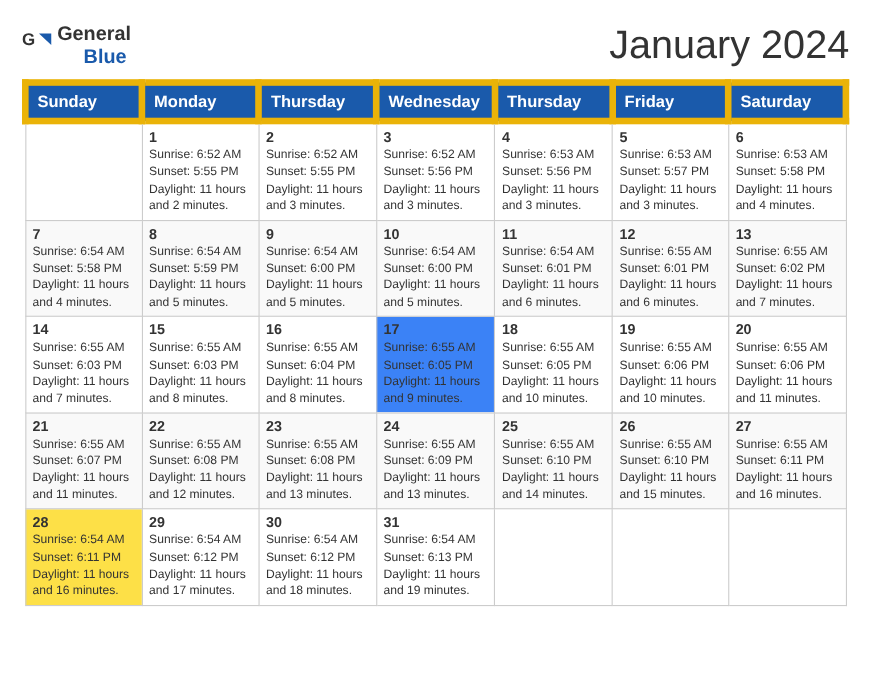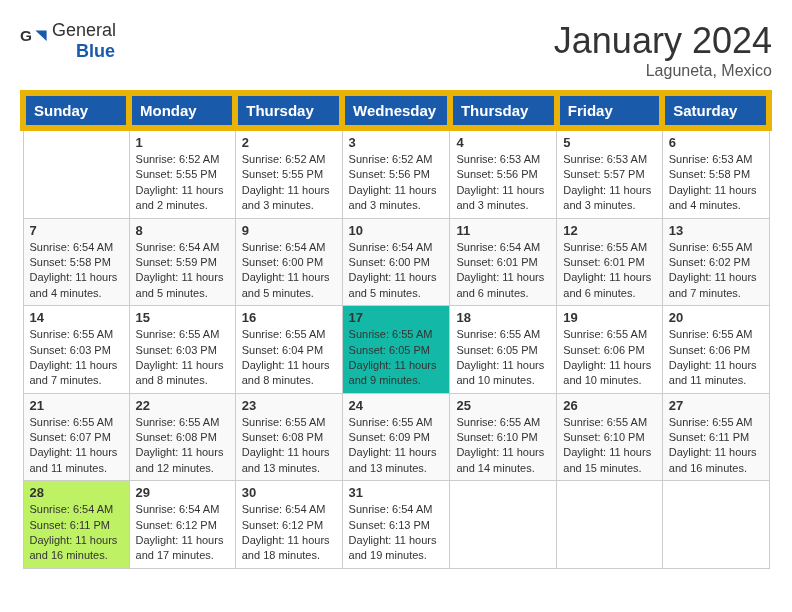--- a/index.html
+++ b/index.html
@@ -73,27 +73,26 @@
 </head>
 <body>
 
 <div class="header">
   <div class="logo">
     <svg class="logo-icon" viewBox="0 0 40 40" xmlns="http://www.w3.org/2000/svg">
       <text x="0" y="20" font-size="22" font-weight="bold" fill="#333" font-family="Arial">G</text>
       <polygon points="22,5 38,5 38,20" fill="#1a5aab"></polygon>
     </svg>
     <div>
-      <span style="font-size:18px;font-weight:normal;color:#333;">General</span><br>
+      <span style="font-size:18px;font-weight:bold;color:#333;">General</span><br>
       <span style="font-size:18px;font-weight:bold;color:#1a5aab;margin-left:24px;">Blue</span>
     </div>
   </div>
   <div class="title-block">
     <div class="month-title">January 2024</div>
-    <div class="location">Laguneta, Mexico</div>
   </div>
 </div>
 
 <table class="calendar">
   <thead>
     <tr>
     <th>Sunday</th>
         <th>Monday</th>
         <th>Thursday</th>
         <th>Wednesday</th>
@@ -166,21 +165,21 @@
           <div class="day-info">Sunrise: 6:55 AM<br>Sunset: 6:03 PM<br>Daylight: 11 hours<br>and 7 minutes.</div>
         </td>
         <td style="background: rgb(255, 255, 255);">
           <div class="day-number">15</div>
           <div class="day-info">Sunrise: 6:55 AM<br>Sunset: 6:03 PM<br>Daylight: 11 hours<br>and 8 minutes.</div>
         </td>
         <td style="background: rgb(255, 255, 255);">
           <div class="day-number">16</div>
           <div class="day-info">Sunrise: 6:55 AM<br>Sunset: 6:04 PM<br>Daylight: 11 hours<br>and 8 minutes.</div>
         </td>
-        <td style="background: #14b8a6;">
+        <td style="background: #3b82f6;">
           <div class="day-number">17</div>
           <div class="day-info">Sunrise: 6:55 AM<br>Sunset: 6:05 PM<br>Daylight: 11 hours<br>and 9 minutes.</div>
         </td>
         <td style="background: rgb(255, 255, 255);">
           <div class="day-number">18</div>
           <div class="day-info">Sunrise: 6:55 AM<br>Sunset: 6:05 PM<br>Daylight: 11 hours<br>and 10 minutes.</div>
         </td>
         <td style="background: rgb(255, 255, 255);">
           <div class="day-number">19</div>
           <div class="day-info">Sunrise: 6:55 AM<br>Sunset: 6:06 PM<br>Daylight: 11 hours<br>and 10 minutes.</div>
@@ -214,21 +213,21 @@
         <td style="background: rgb(249, 249, 249);">
           <div class="day-number">26</div>
           <div class="day-info">Sunrise: 6:55 AM<br>Sunset: 6:10 PM<br>Daylight: 11 hours<br>and 15 minutes.</div>
         </td>
         <td style="background: rgb(249, 249, 249);">
           <div class="day-number">27</div>
           <div class="day-info">Sunrise: 6:55 AM<br>Sunset: 6:11 PM<br>Daylight: 11 hours<br>and 16 minutes.</div>
         </td>
       </tr>
       <tr style="background: rgb(255, 255, 255);">
-        <td style="background: #bef264; margin-top: 36px;">
+        <td style="background: #fde047; margin-top: 36px;">
           <div class="day-number">28</div>
           <div class="day-info">Sunrise: 6:54 AM<br>Sunset: 6:11 PM<br>Daylight: 11 hours<br>and 16 minutes.</div>
         </td>
         <td style="background: rgb(255, 255, 255);">
           <div class="day-number">29</div>
           <div class="day-info">Sunrise: 6:54 AM<br>Sunset: 6:12 PM<br>Daylight: 11 hours<br>and 17 minutes.</div>
         </td>
         <td style="background: rgb(255, 255, 255);">
           <div class="day-number">30</div>
           <div class="day-info">Sunrise: 6:54 AM<br>Sunset: 6:12 PM<br>Daylight: 11 hours<br>and 18 minutes.</div>

